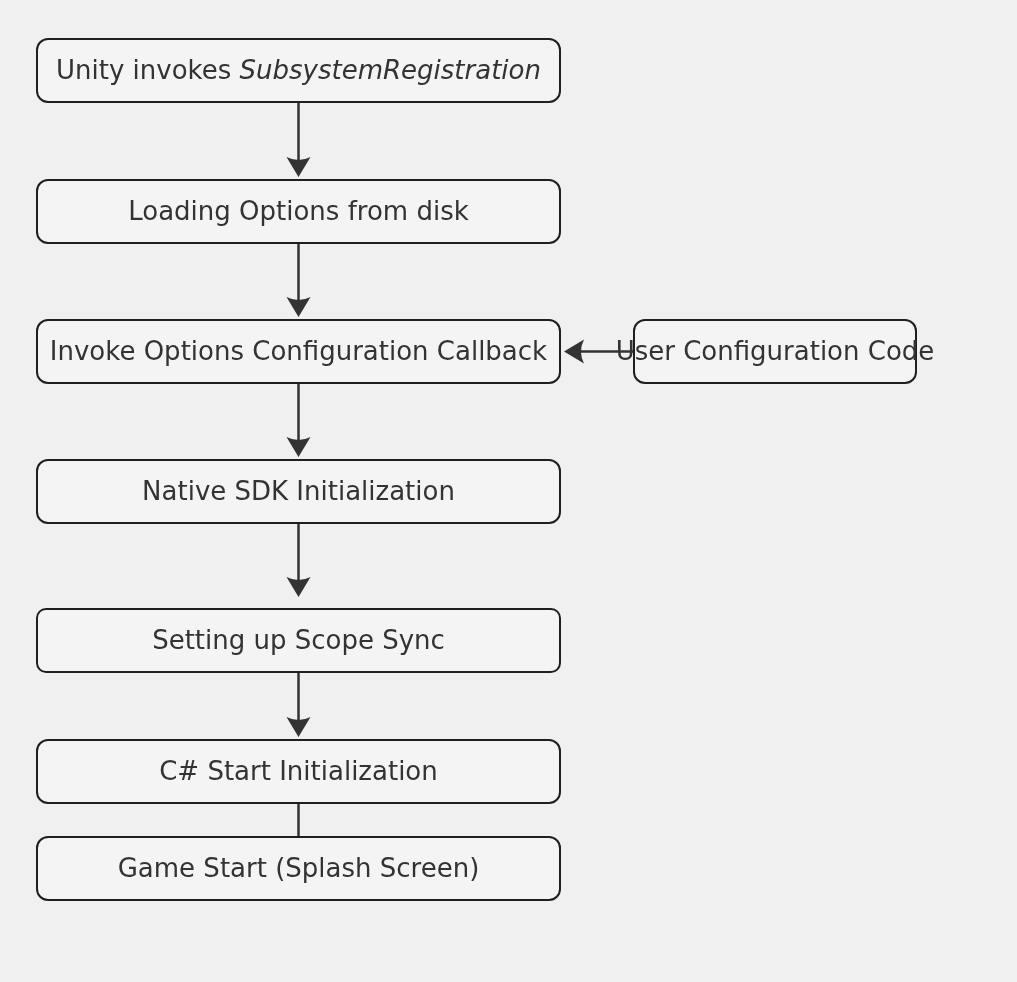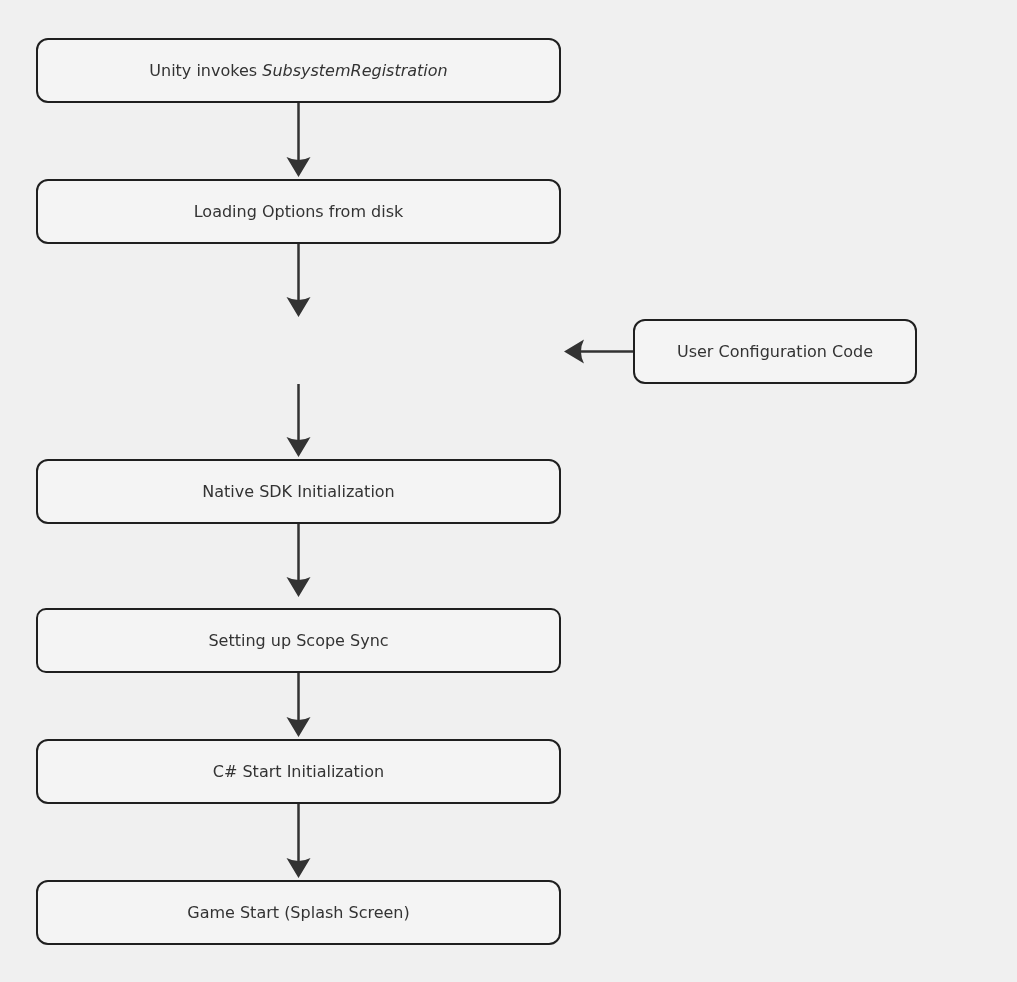--- a/index.html
+++ b/index.html
@@ -25,21 +25,21 @@
   .node {
     position: absolute;
     box-sizing: border-box;
     height: 65px;
     background: #f4f4f4;
     border: 2.5px solid #1f1f1f;
     border-radius: 12px;
     display: flex;
     align-items: center;
     justify-content: center;
-    font-size: 16px;
+    font-size: 26px;
     color: #333333;
     text-align: center;
     line-height: 1.2;
     white-space: nowrap;
   }
   .node.main {
     left: 36px;
     width: 525px;
   }
   .node.side {
@@ -49,21 +49,21 @@
   .node em {
     font-style: italic;
     font-weight: normal;
   }
   .n1 { top: 38px; }
   .n2 { top: 179px; justify-content: center; }
   .n3 { top: 319px; }
   .n4 { top: 459px; }
   .n5 { top: 608px; border-radius: 10px; }
   .n6 { top: 739px; }
-  .n7 { top: 880px; }
+  .n7 { top: 836px; }
   .nside { top: 319px; }
 </style>
 </head>
 <body>
 
 <div class="canvas">
 
   <svg class="edges-layer" width="1017" height="982" viewBox="0 0 1017 982" xmlns="http://www.w3.org/2000/svg">
     <g stroke="#333333" fill="#333333">
       <line x1="298.5" y1="103" x2="298.5" y2="161" stroke-width="2.5"></line>
@@ -96,20 +96,23 @@
   </svg>
 
   <div class="node main n1">
     <span><span>Unity invokes </span><em>SubsystemRegistration</em></span>
   </div>
 
   <div class="node main n2">
     <span>Loading Options from disk</span>
   </div>
 
+  <div class="node main n3">
+    <span>Invoke Options Configuration Callback</span>
+  </div>
 
   <div class="node side nside">
     <span>User Configuration Code</span>
   </div>
 
   <div class="node main n4">
     <span>Native SDK Initialization</span>
   </div>
 
   <div class="node main n5">

